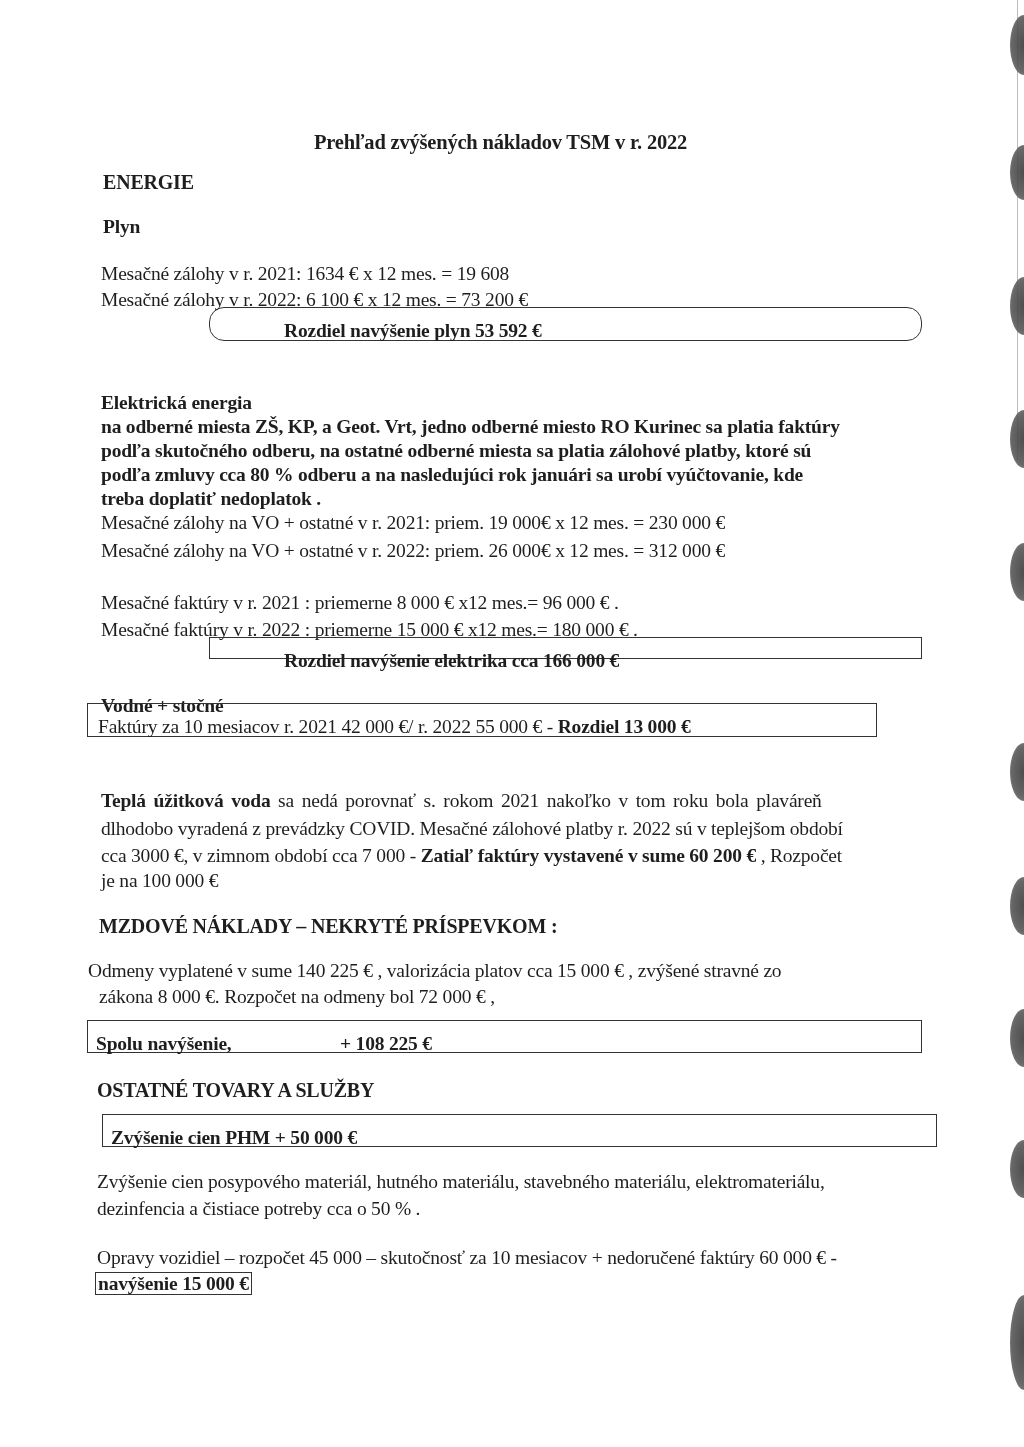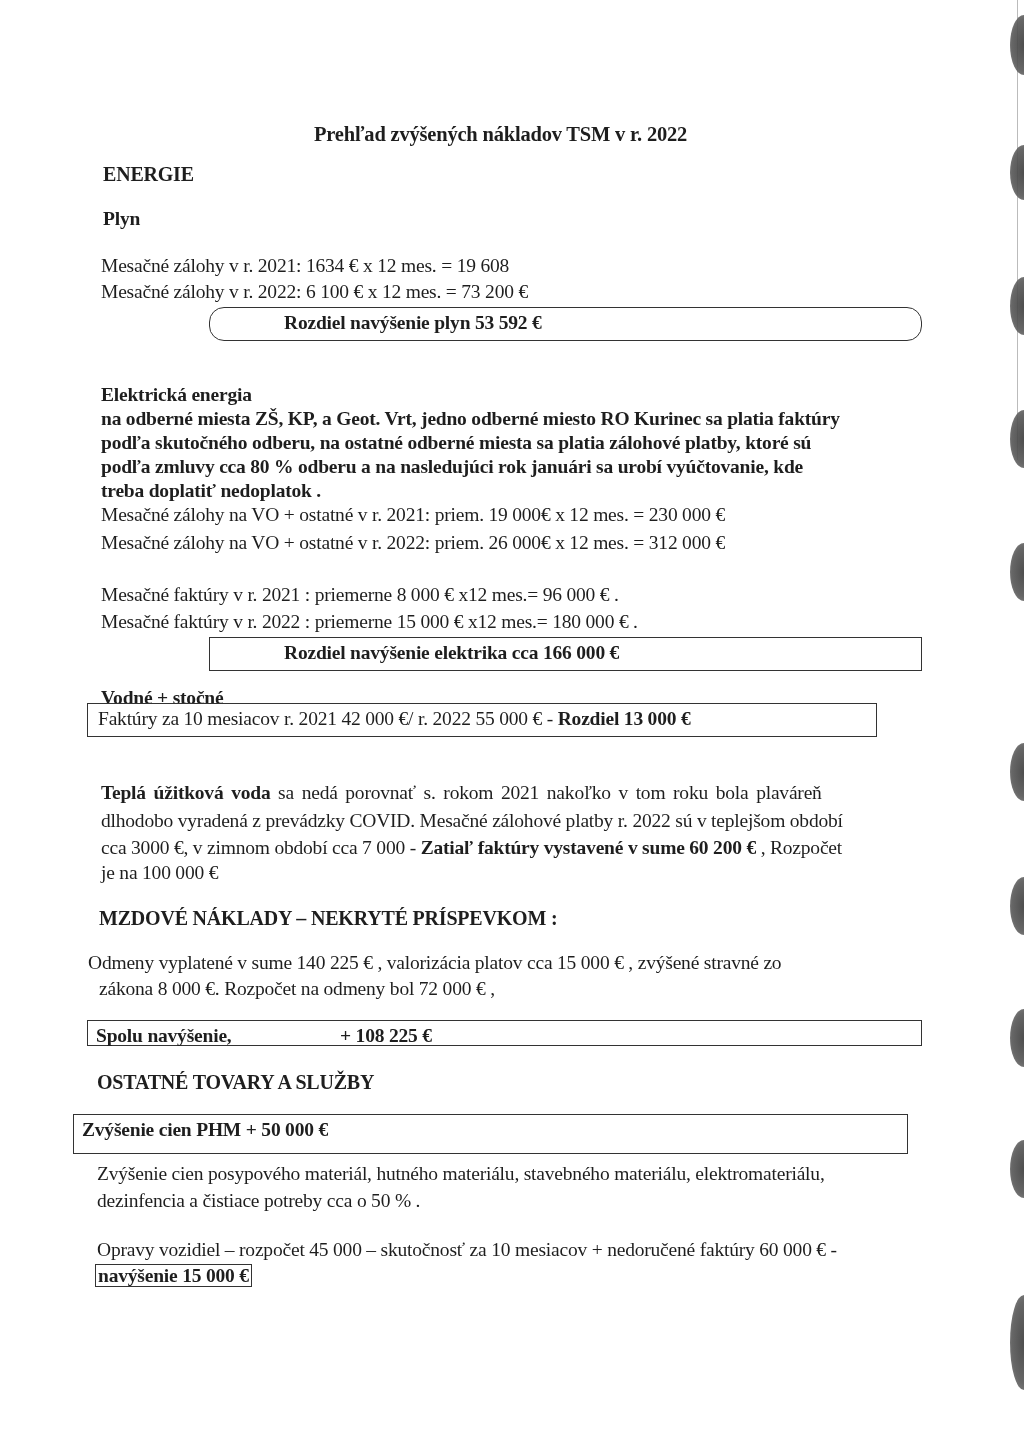--- a/index.html
+++ b/index.html
@@ -1,21 +1,21 @@
 <!DOCTYPE html>
 <html><head>
 <meta charset="utf-8">
 <style>
   html, body { margin: 0; padding: 0; }
   body {
     width: 1024px; height: 1447px; background: #ffffff; position: relative; overflow: hidden;
     font-family: "Liberation Serif", serif; color: #1e1e1e;
   }
   .page { position: absolute; left: 0; top: 0; width: 1024px; height: 1447px; }
-  .t { position: absolute; font-size: 19.5px; line-height: 24px; white-space: nowrap; letter-spacing: -0.2px; }
+  .t { position: absolute; font-size: 19.5px; line-height: 24px; white-space: nowrap; letter-spacing: -0.2px; margin-top: 8px; }
   .b { font-weight: bold; }
   .title { font-size: 20.5px; }
   .h { font-size: 20px; }
   .box { position: absolute; border: 1.6px solid #333; box-sizing: border-box; }
   .hole {
     position: absolute; right: 0; width: 14px; border-radius: 100% 0 0 100% / 50% 0 0 50%;
     background: radial-gradient(ellipse at right center, #3a3a3a 0%, #555 60%, #888 100%);
     opacity: 0.9;
   }
   .edge { position: absolute; right: 6px; width: 1px; background: #bbb; }
@@ -38,44 +38,44 @@
 
   <div class="t b" style="left:101px; top:383px;">Elektrická energia</div>
   <div class="t b" style="left:101px; top:407px;"> na odberné miesta ZŠ, KP, a Geot. Vrt, jedno odberné miesto RO Kurinec  sa platia faktúry</div>
   <div class="t b" style="left:101px; top:431px;">podľa skutočného odberu, na ostatné  odberné miesta sa platia zálohové platby, ktoré sú</div>
   <div class="t b" style="left:101px; top:455px;">podľa zmluvy cca 80 % odberu a na nasledujúci rok   januári sa urobí vyúčtovanie, kde</div>
   <div class="t b" style="left:101px; top:479px;">treba doplatiť nedoplatok .</div>
   <div class="t" style="left:101px; top:503px;">Mesačné zálohy na VO + ostatné   v r. 2021:  priem. 19 000€ x 12 mes.  = 230 000 €</div>
   <div class="t" style="left:101px; top:531px;">Mesačné zálohy na VO + ostatné   v r. 2022:  priem. 26 000€ x 12 mes.  = 312 000 €</div>
   <div class="t" style="left:101px; top:583px;">Mesačné faktúry  v r. 2021 : priemerne  8 000 € x12 mes.= 96 000 € .</div>
   <div class="t" style="left:101px; top:610px;">Mesačné faktúry  v r. 2022 : priemerne  15 000 € x12 mes.= 180 000 € .</div>
-  <div class="box" style="left:209px; top:637px; width:713px; height:34px;">
+  <div class="box" style="left:209px; top:637px; width:713px; height:22px;">
     <div class="t b" style="left:74px; top:3px;">Rozdiel navýšenie elektrika    cca 166 000 €</div>
   </div>
 
   <div class="t b" style="left:101px; top:686px;text-align:right;">Vodné + stočné</div>
   <div class="box" style="left:87px; top:703px; width:790px; height:34px;">
     <div class="t" style="left:10px; top:3px;"><span>Faktúry za 10 mesiacov r. 2021 42 000 €/ r. 2022 55 000 € - </span><span class="b">Rozdiel   13 000 €</span></div>
   </div>
 
   <div class="t" style="left:101px; top:781px; word-spacing:3px;"><span class="b">Teplá úžitková voda</span><span> sa nedá porovnať s. rokom 2021   nakoľko v tom roku bola plaváreň</span></div>
   <div class="t" style="left:101px; top:809px;">dlhodobo vyradená z prevádzky COVID. Mesačné zálohové platby r. 2022 sú v teplejšom období</div>
   <div class="t" style="left:101px; top:836px;"><span>cca 3000 €, v zimnom období cca 7 000 -  </span><span class="b">Zatiaľ faktúry vystavené v sume 60 200 €</span><span> , Rozpočet</span></div>
   <div class="t" style="left:101px; top:861px;">je na 100 000 €</div>
 
   <div class="t b h" style="left:99px; top:906px;">MZDOVÉ NÁKLADY – NEKRYTÉ  PRÍSPEVKOM :</div>
   <div class="t" style="left:88px; top:951px;">Odmeny vyplatené   v sume 140 225 € ,  valorizácia platov cca 15 000 € , zvýšené stravné zo</div>
   <div class="t" style="left:99px; top:977px;">zákona 8 000 €. Rozpočet na odmeny bol 72 000 €  ,</div>
-  <div class="box" style="left:87px; top:1020px; width:835px; height:26px;">
+  <div class="box" style="left:87px; top:1020px; width:835px; height:33px;">
     <div class="t b" style="left:8px; top:3px;">Spolu navýšenie,</div>
     <div class="t b" style="left:252px; top:3px;">+ 108 225 €</div>
   </div>
 
   <div class="t b h" style="left:97px; top:1070px;">OSTATNÉ TOVARY A SLUŽBY</div>
-  <div class="box" style="left:73px; top:1114px; width:835px; height:40px;">
+  <div class="box" style="left:102px; top:1114px; width:835px; height:33px;">
     <div class="t b" style="left:8px; top:3px;">Zvýšenie cien PHM   + 50 000 €</div>
   </div>
   <div class="t" style="left:97px; top:1162px;">Zvýšenie cien posypového materiál, hutného materiálu, stavebného materiálu, elektromateriálu,</div>
   <div class="t" style="left:97px; top:1189px;">dezinfencia a čistiace potreby  cca o 50 % .</div>
   <div class="t" style="left:97px; top:1238px;">Opravy vozidiel – rozpočet 45 000 – skutočnosť  za 10 mesiacov  + nedoručené faktúry 60 000 € -</div>
   <div class="t b" style="left:95px; top:1264px; border:1.6px solid #333; padding:0 2px; line-height:21px;">navýšenie 15 000 €</div>
 
   <div class="edge" style="top:0; height:460px;"></div>
   <div class="hole" style="top:15px;  height:60px;"></div>
   <div class="hole" style="top:145px; height:55px;"></div>

